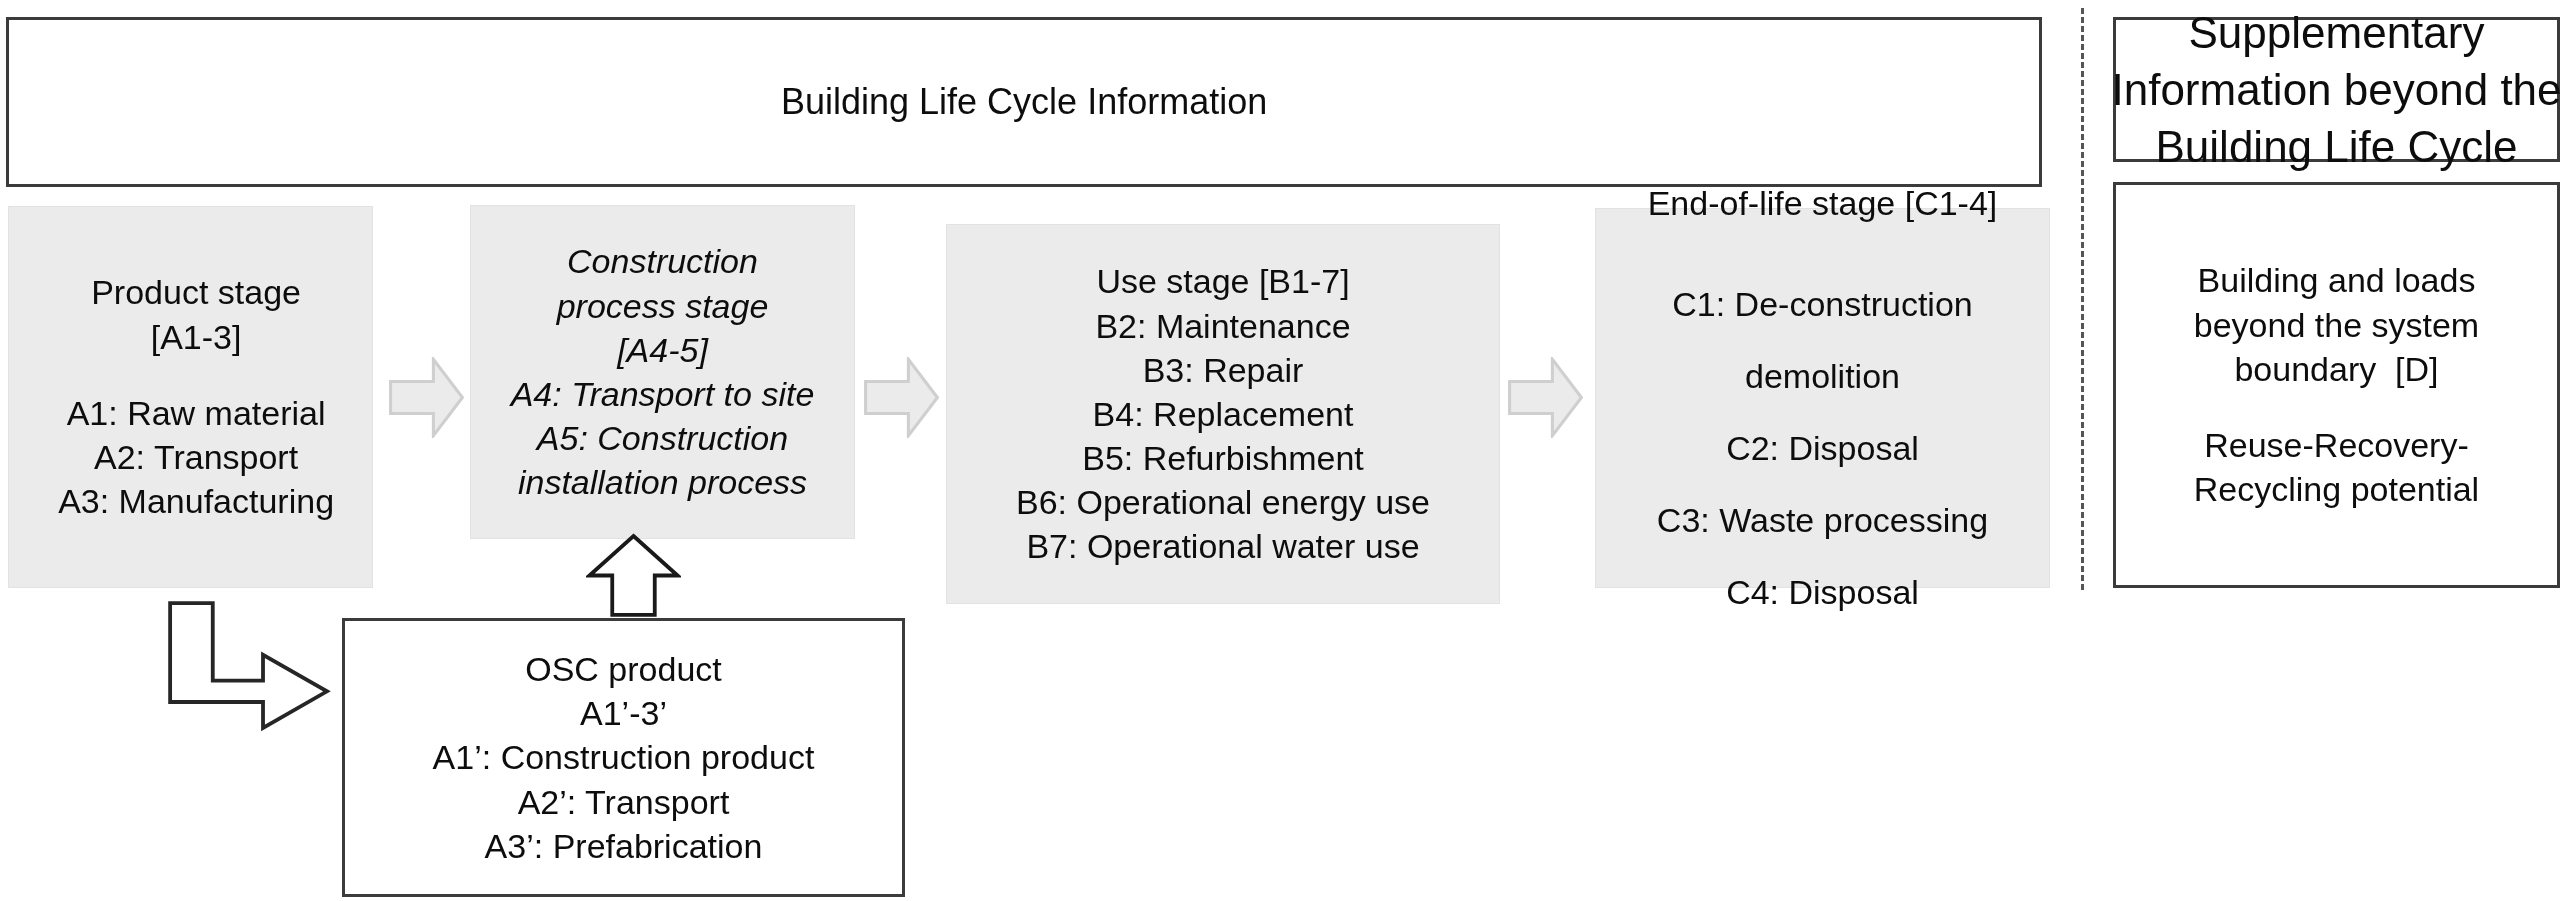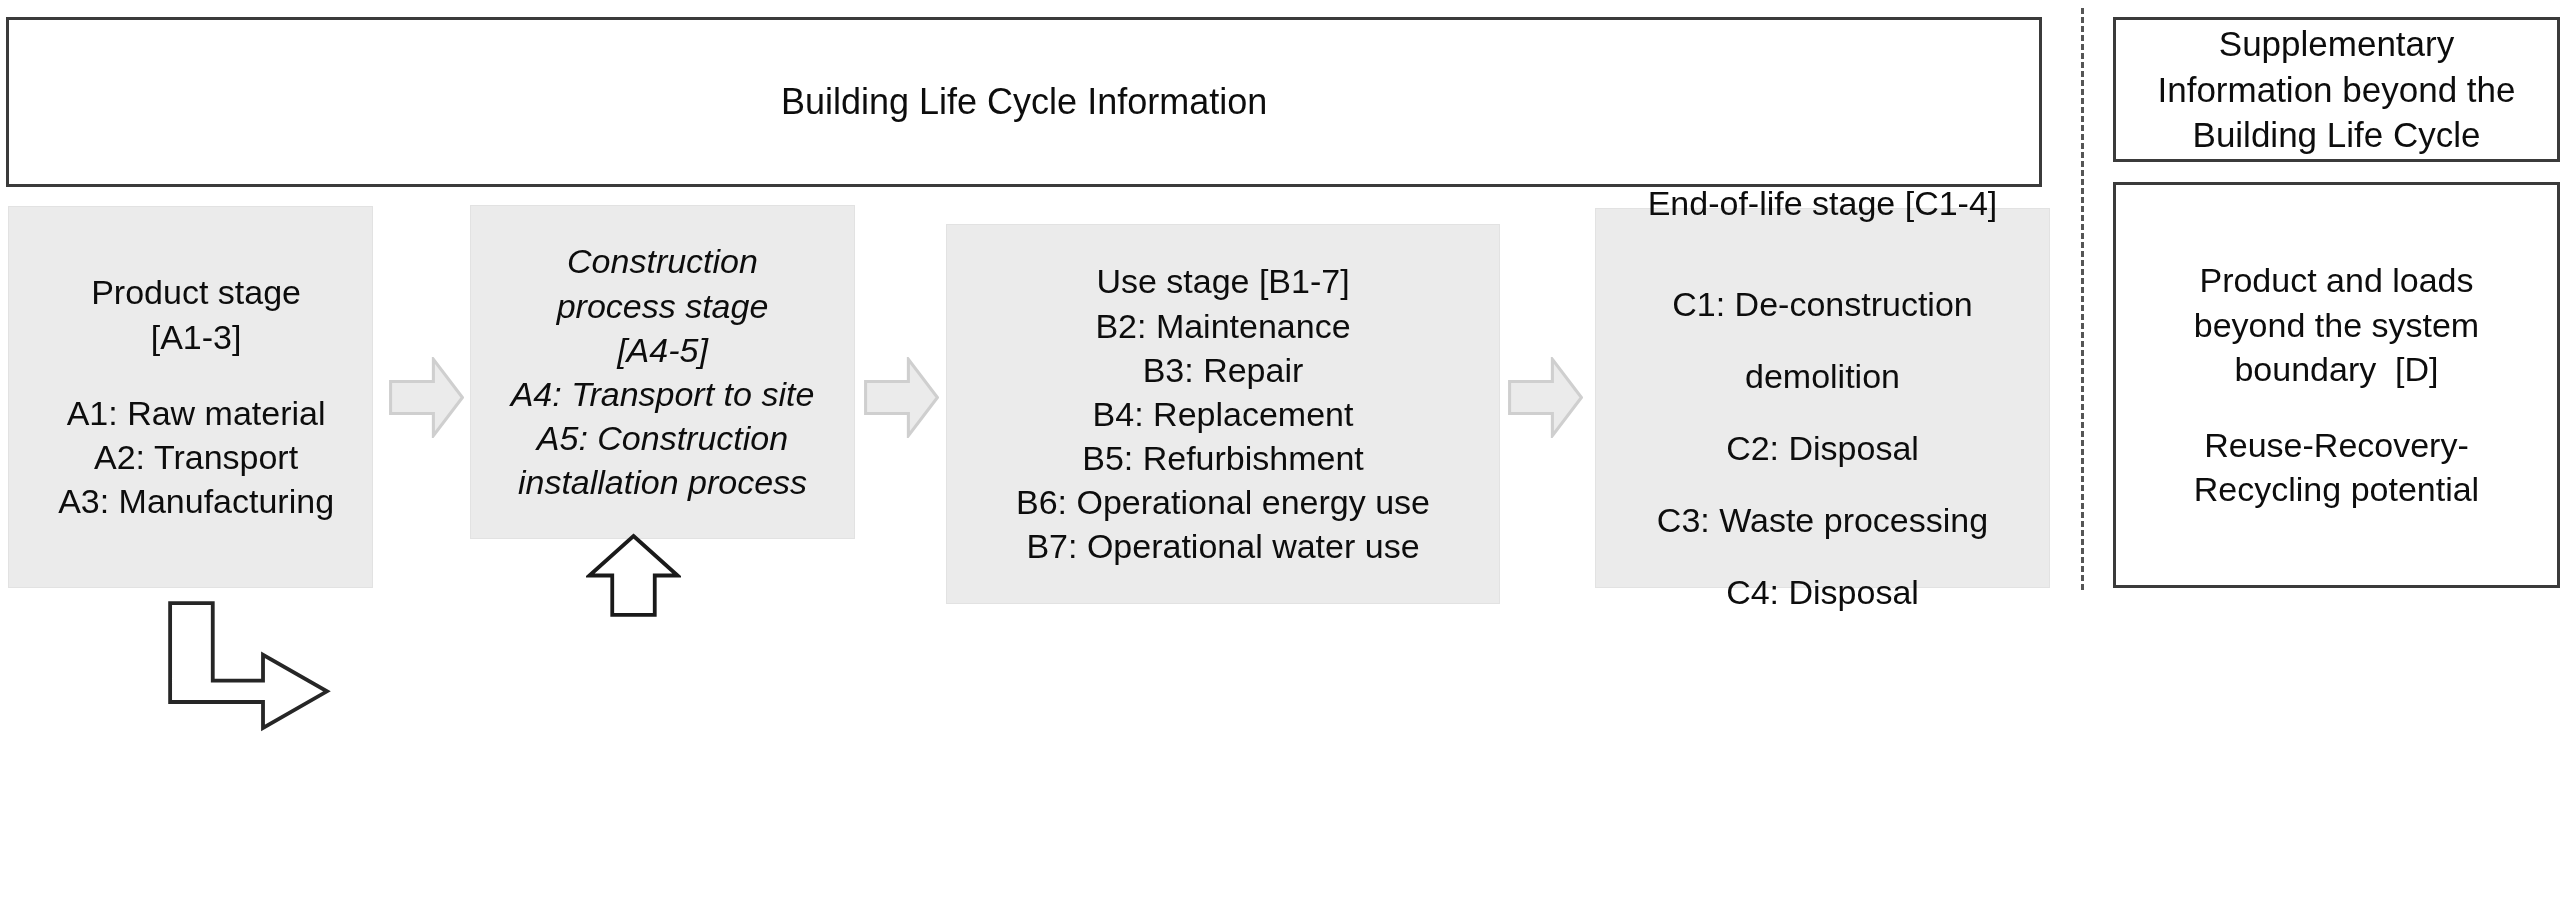--- a/index.html
+++ b/index.html
@@ -90,21 +90,21 @@
     font-size: 34px;
     gap: 28px;
   }
 
   
   #supp-box {
     left: 2113px;
     top: 17px;
     width: 447px;
     height: 145px;
-    font-size: 35px;
+    font-size: 44px;
   }
   #benefits-box {
     left: 2113px;
     top: 182px;
     width: 447px;
     height: 406px;
     font-size: 34px;
   }
 
   
@@ -222,35 +222,42 @@
 
   <div id="dash-divider"></div>
 
   <div class="box box-outline" id="supp-box">
     <span class="line">Supplementary</span>
     <span class="line">Information beyond the</span>
     <span class="line">Building Life Cycle</span>
   </div>
 
   <div class="box box-outline" id="benefits-box">
-    <span class="line">Product and loads</span>
+    <span class="line">Building and loads</span>
     <span class="line">beyond the system</span>
     <span class="line">boundary  [D]</span>
     <span class="spacer"></span>
     <span class="line">Reuse-Recovery-</span>
     <span class="line">Recycling potential</span>
   </div>
 
   <div id="up-arrow">
     <svg viewBox="0 0 124 112" width="95" height="85" aria-hidden="true">
       <polygon points="62,4 120,56 90,56 90,108 34,108 34,56 4,56" fill="#ffffff" stroke="#1a1a1a" stroke-width="5" stroke-linejoin="miter"></polygon>
     </svg>
   </div>
 
   <div id="elbow-arrow">
     <svg viewBox="0 0 250 176" width="191" height="134" aria-hidden="true">
       <polygon points="26,4 82,4 82,106 148,106 148,72 232,120 148,168 148,134 26,134" fill="#ffffff" stroke="#262626" stroke-width="5" stroke-linejoin="miter"></polygon>
     </svg>
   </div>
 
+  <div class="box box-outline" id="osc-box">
+    <span class="line">OSC product</span>
+    <span class="line">A1’-3’</span>
+    <span class="line">A1’: Construction product</span>
+    <span class="line">A2’: Transport</span>
+    <span class="line">A3’: Prefabrication</span>
+  </div>
 
 </div>
 
 
 </body></html>

